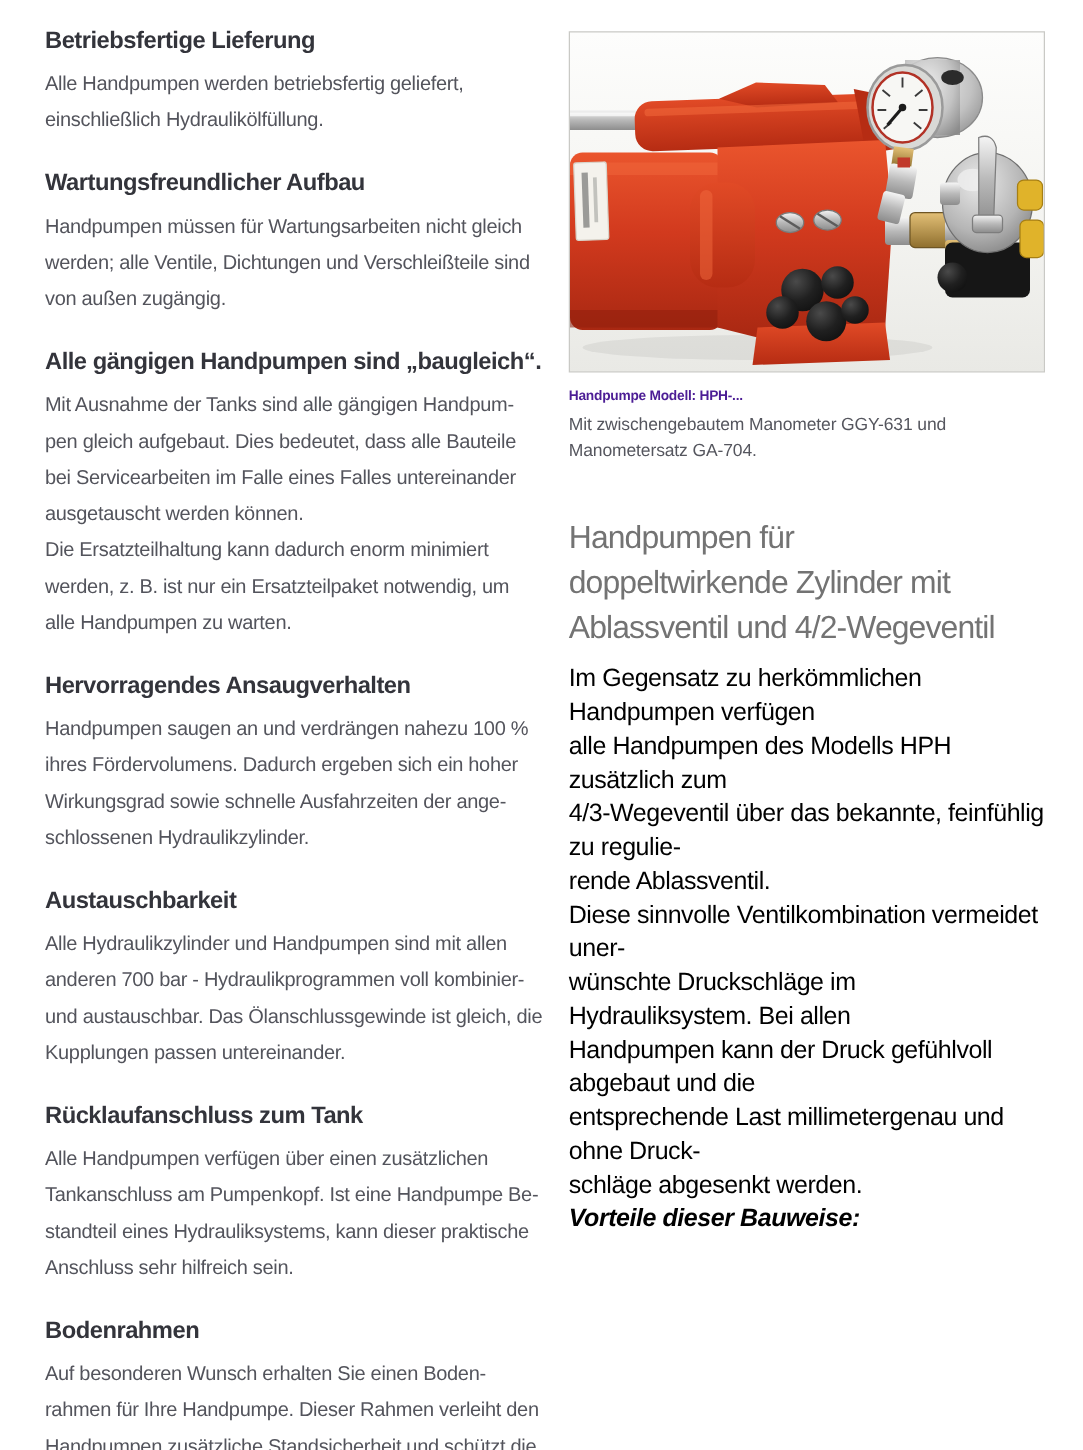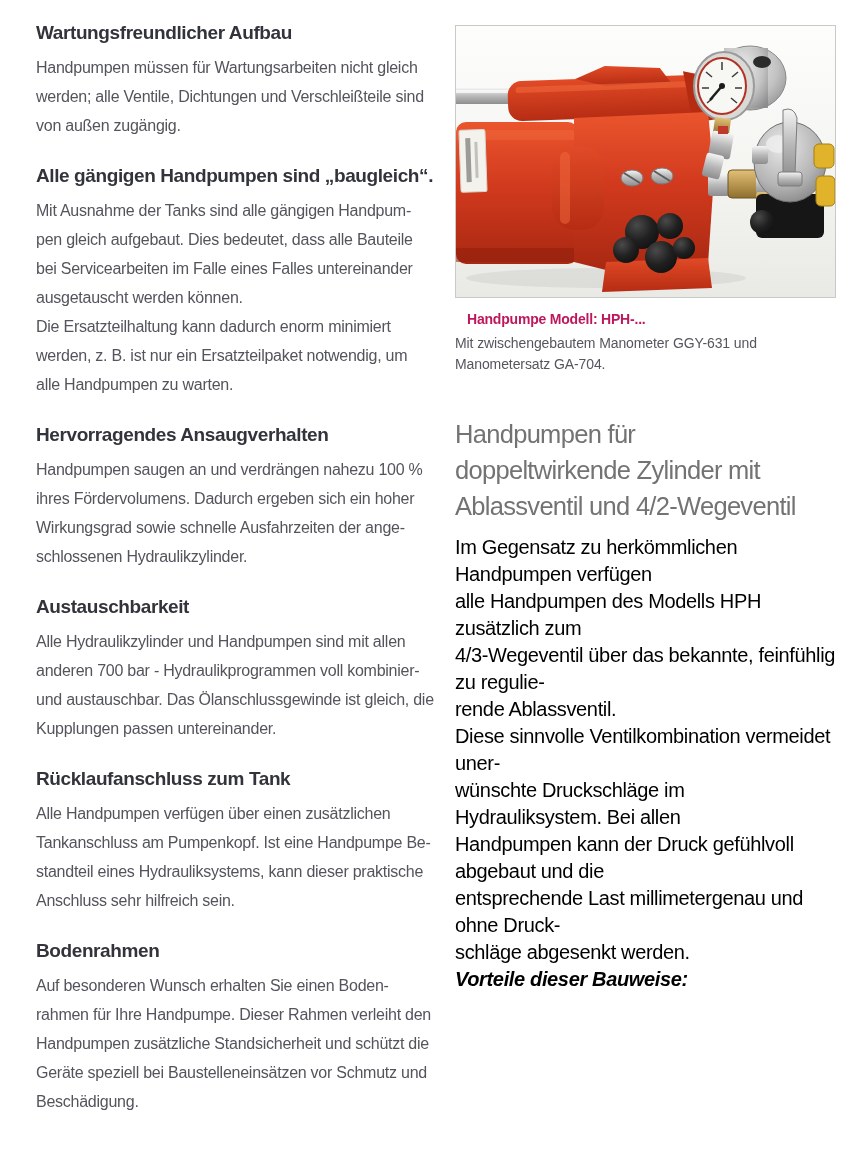--- a/index.html
+++ b/index.html
@@ -25,22 +25,22 @@
 
   
   .col-right { position:absolute; left:455px; top:25px; width:381px; }
   .photo-frame {
     width:381px; height:273px; box-sizing:border-box;
     border:1px solid #c9c9c5;
     background:linear-gradient(180deg,#fdfdfc 0%,#f4f4f1 55%,#e9e9e5 100%);
     overflow:hidden;
   }
   .caption-title {
-    font-size:14px; font-weight:bold; color:#be185d;
-    letter-spacing:-0.2px; margin:13px 0 0 12px;
+    font-size:11px; font-weight:bold; color:#4c1d95;
+    letter-spacing:-0.2px; margin:13px 0 0 0;
   }
   .caption-text {
     font-size:14px; line-height:21px; color:#55565e;
     letter-spacing:-0.1px; margin:6px 0 0 0; white-space:pre-line;
   }
   .article-heading {
     font-size:25.5px; line-height:36px; font-weight:500; color:#737373;
     letter-spacing:-0.7px; margin:41px 0 10px 0; white-space:pre-line;
   }
   .article p {
@@ -52,20 +52,25 @@
     letter-spacing:-0.3px; margin:9px 0 7px 0;font-style:italic;
   }
 </style>
 </head>
 <body>
 
 <div class="page">
 
   <div class="col-left">
 
+    <div class="section">
+      <h2>Betriebsfertige Lieferung</h2>
+      <p>Alle Handpumpen werden betriebsfertig geliefert,
+einschließlich Hydraulikölfüllung.</p>
+    </div>
 
     <div class="section">
       <h2>Wartungsfreundlicher Aufbau</h2>
       <p>Handpumpen müssen für Wartungsarbeiten nicht gleich
 werden; alle Ventile, Dichtungen und Verschleißteile sind
 von außen zugängig.</p>
     </div>
 
     <div class="section">
       <h2>Alle gängigen Handpumpen sind „baugleich“.</h2>

